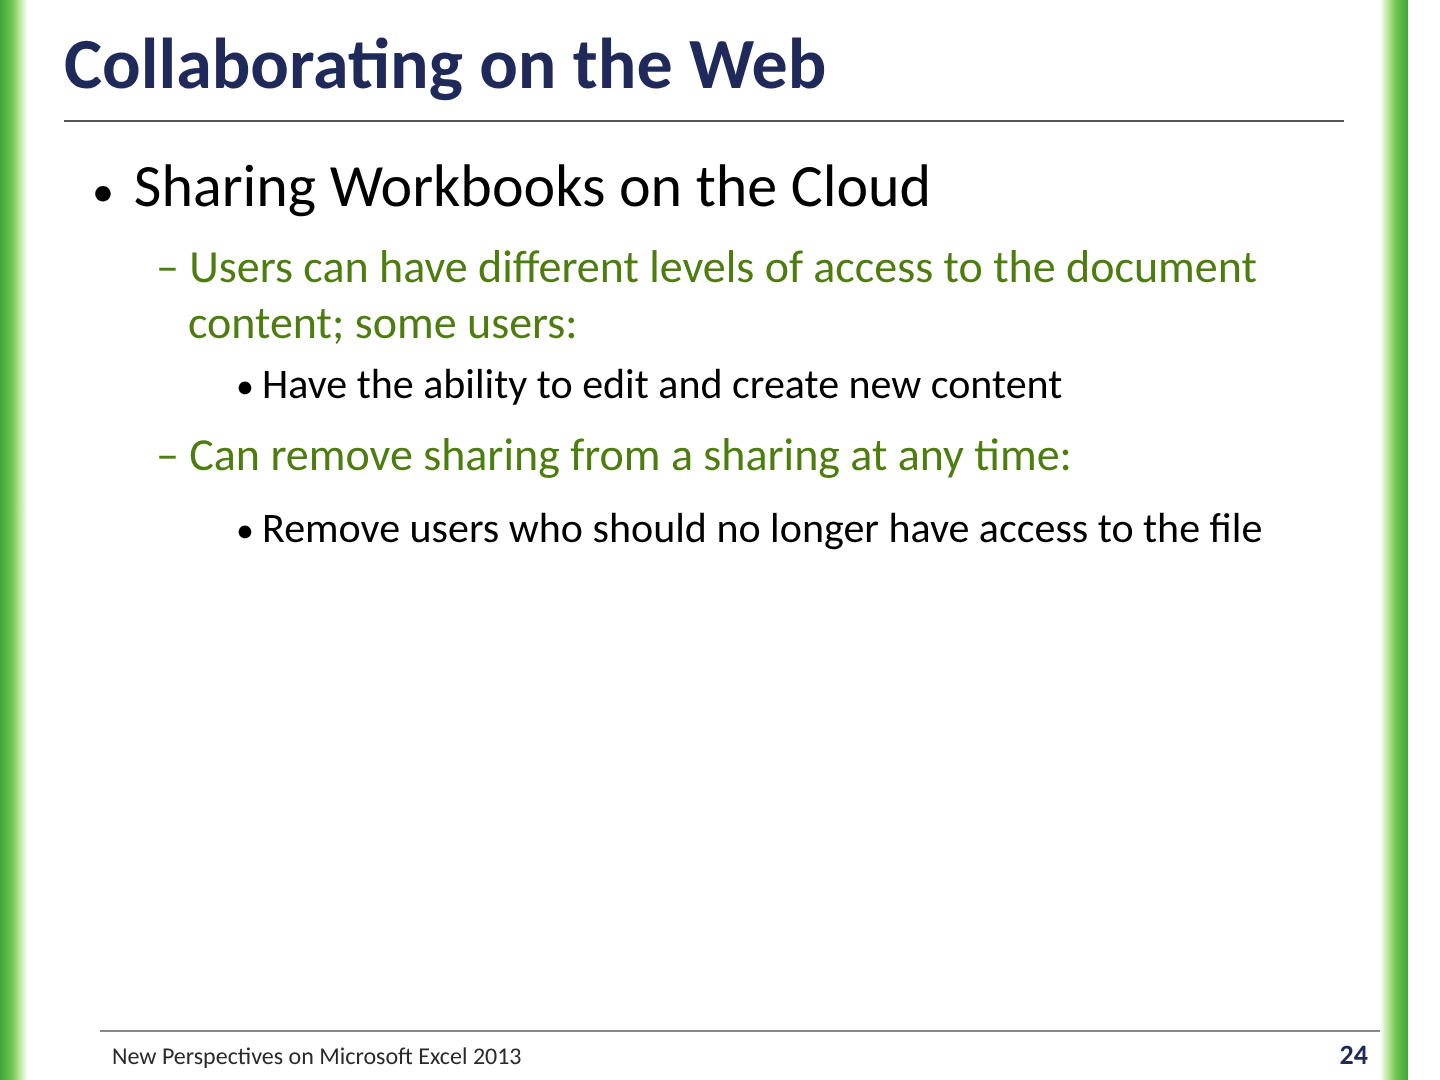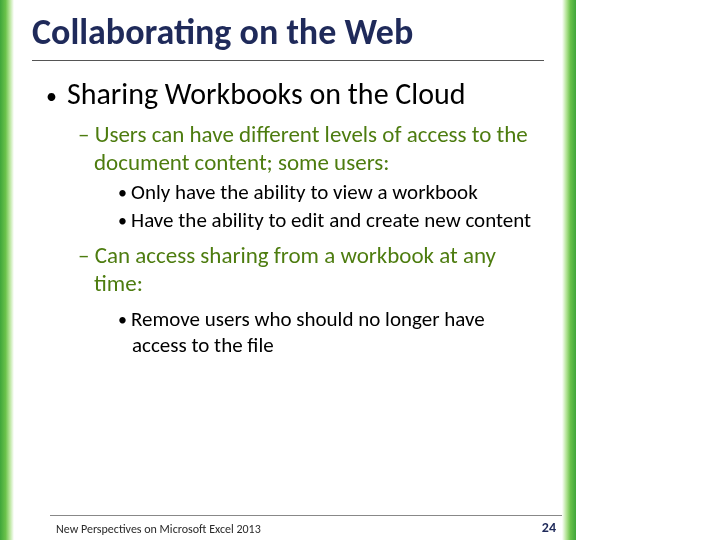--- a/index.html
+++ b/index.html
@@ -3,21 +3,21 @@
 <meta charset="utf-8">
 <style>
   * { margin: 0; padding: 0; box-sizing: border-box; }
   html, body { width: 720px; height: 540px; overflow: hidden; }
   body {
     font-family: Calibri, "Segoe UI", Arial, sans-serif;
     background: #ffffff;
     position: relative;
   }
   .slide {
-    width: 576px;
+    width: 704px;
     height: 540px;
     position: relative;
     background: #ffffff;
   }
   .side-bar {
     position: absolute;
     top: 0;
     width: 14px;
     height: 540px;
     background: linear-gradient(to right, #3fa63a 0%, #6ac24a 40%, #b7e59a 70%, #ffffff 100%);
@@ -102,25 +102,24 @@
 <div class="slide">
   <div class="side-bar left"></div>
   <div class="side-bar right"></div>
 
   <div class="content">
     <h1 class="title">Collaborating on the Web</h1>
 
     <div class="bullet-l1">Sharing Workbooks on the Cloud</div>
 
     <div class="bullet-l2">Users can have different levels of access to the document content; some users:</div>
-    <div class="bullet-l3">Only have the ability to view a workbook</div>
     <div class="bullet-l3">Have the ability to edit and create new content</div>
 
     <div class="gapA"></div>
-    <div class="bullet-l2">Can access sharing from a workbook at any time:</div>
+    <div class="bullet-l2">Can remove sharing from a sharing at any time:</div>
 
     <div class="gapA"></div>
     <div class="bullet-l3">Remove users who should no longer have access to the file</div>
   </div>
 
   <div class="footer">
     <span class="footer-text">New Perspectives on Microsoft Excel 2013</span>
     <span class="page-num">24</span>
   </div>
 </div>

